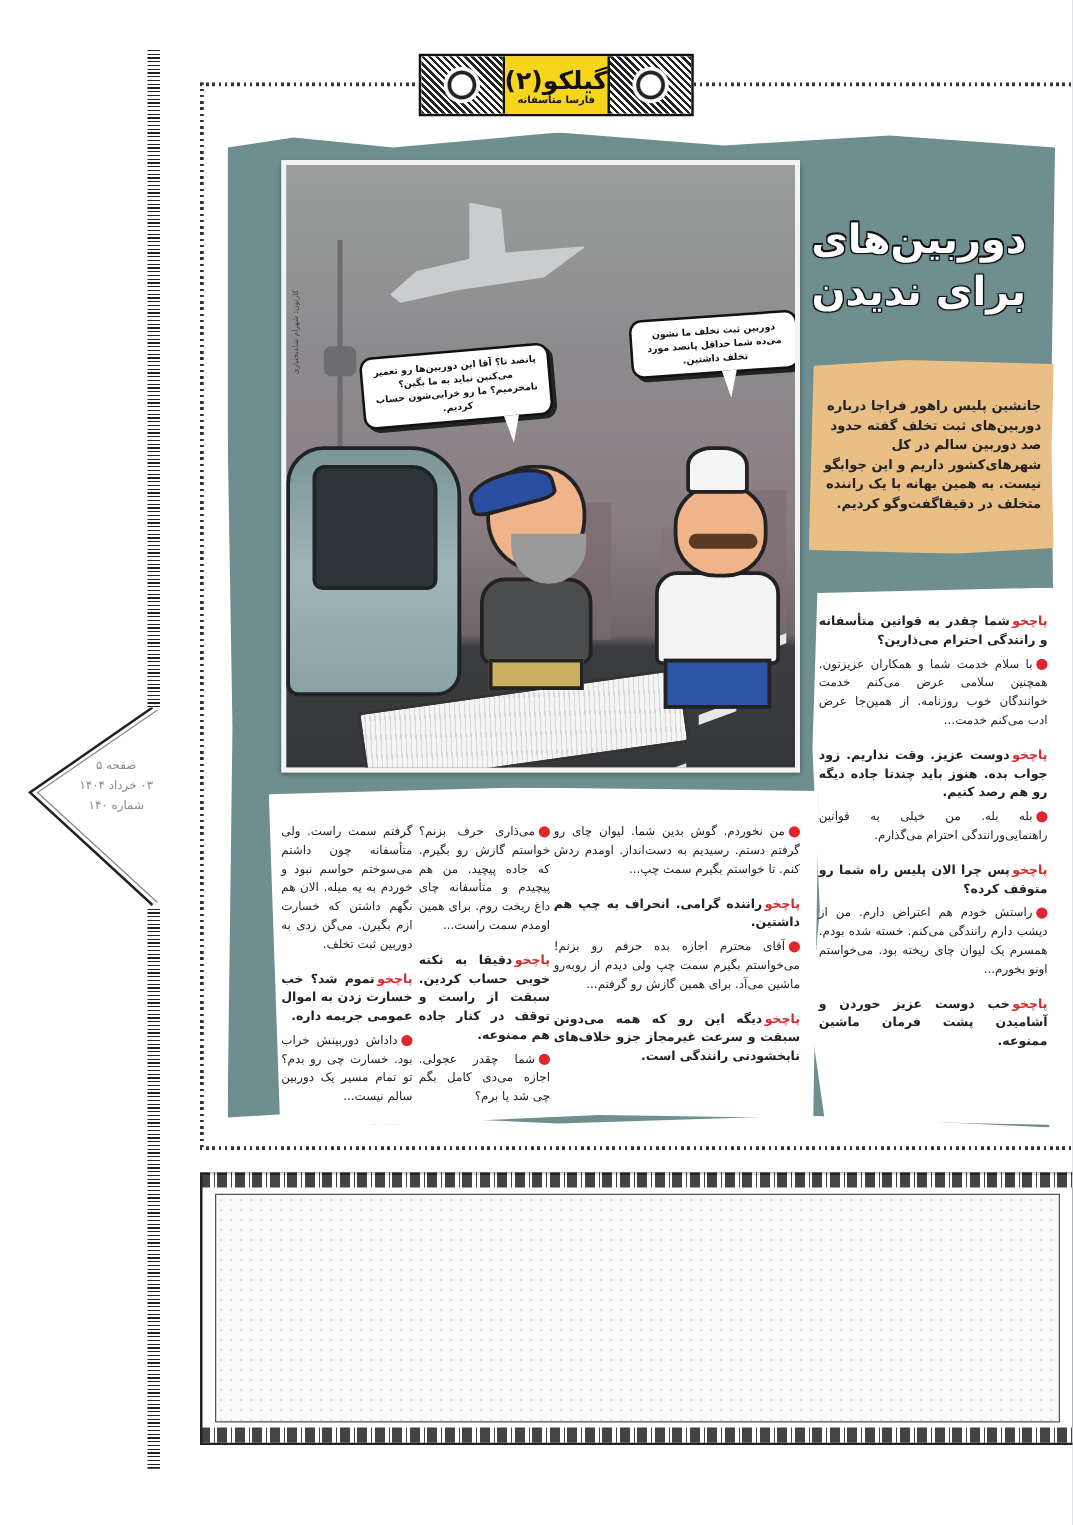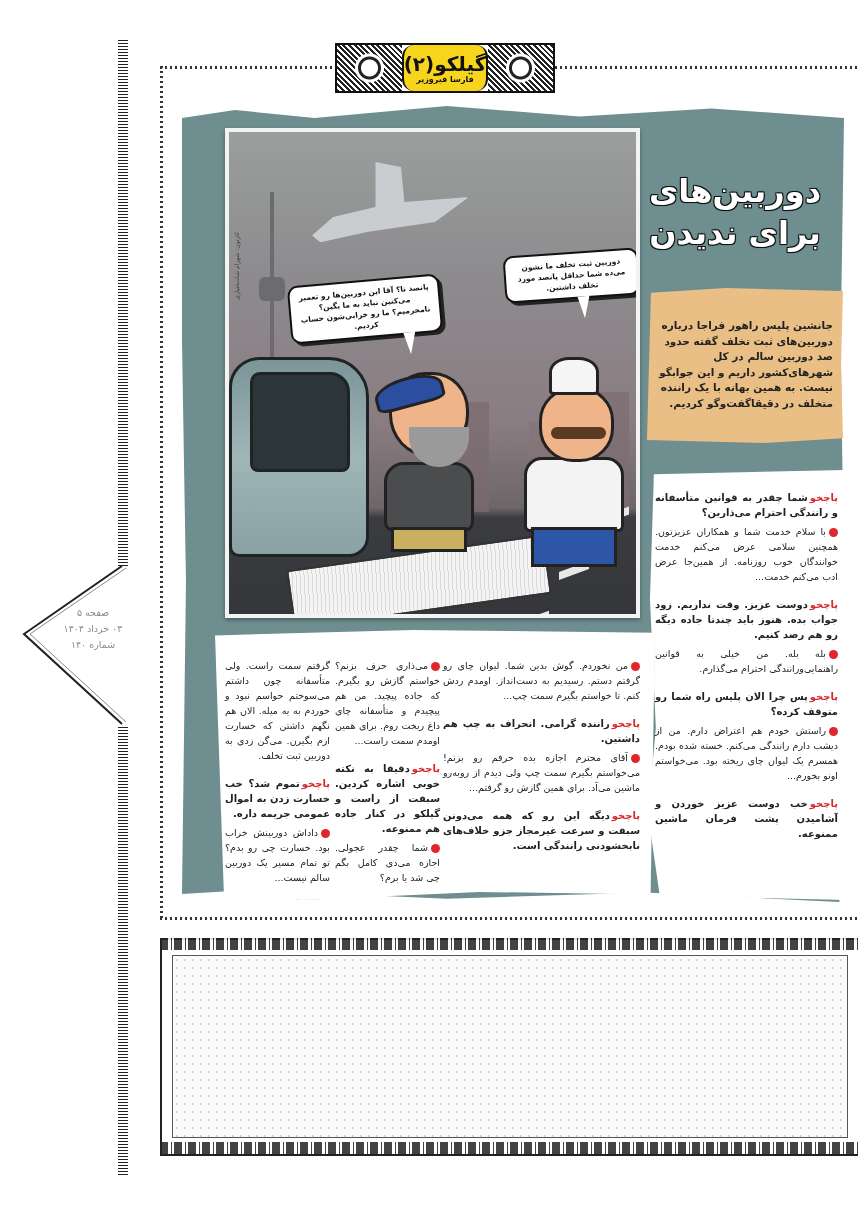--- a/index.html
+++ b/index.html
@@ -38,21 +38,21 @@
   }
   .header-badge .pattern {
     width: 70px; height: 100%;
     background:
       radial-gradient(circle at 50% 50%, #fff 0 8px, #222 9px 11px, #fff 12px 14px, transparent 15px),
       repeating-linear-gradient(45deg, #222 0 2px, #fff 2px 4px);
   }
   .header-badge .pattern.right { order: 3; }
   .header-badge .center {
     flex: 1; background: #f7d51c; display: flex; flex-direction: column; align-items: center; justify-content: center;
-    border-left: 2px solid #111; border-right: 2px solid #111; border-radius: 12px;
+    border-left: 2px solid #111; border-right: 2px solid #111;
   }
   .header-title { font-weight: bold; font-size: 20px; color: #111; line-height: 22px; }
   .header-author { font-size: 8px; font-weight: bold; color: #111; }
 
   
   .teal-bg {
     position: absolute; left: 182px; top: 102px; width: 662px; height: 800px;
     background: #6e8e90;
     border-radius: 6px 14px 4px 10px;
     clip-path: polygon(0 2%, 8% 1%, 20% 2%, 40% 0.5%, 60% 1.8%, 80% 0.8%, 100% 2%, 99.5% 30%, 100% 60%, 99.3% 100%, 70% 98.8%, 40% 99.6%, 10% 98.5%, 0 99%, 0.6% 60%, 0 30%);
@@ -224,21 +224,21 @@
   <div>۰۳ خرداد ۱۴۰۴</div>
   <div>شماره ۱۴۰</div>
 </div>
 
 <div class="article-frame"></div>
 
 <div class="header-badge">
   <div class="pattern"></div>
   <div class="center">
     <div class="header-title">گیلکو(۲)</div>
-    <div class="header-author">فارسا فیروزپر</div>
+    <div class="header-author">فارسا متأسفانه</div>
   </div>
   <div class="pattern right"></div>
 </div>
 
 <div class="teal-bg"></div>
 
 <div class="cartoon">
   <div class="cloud"></div>
   <div class="tower">
     <div class="pole"></div>
@@ -330,15 +330,15 @@
 
 <div class="panel p3">
   
   
   
 </div>
 
 <div class="col" style="left:335px; top:658px; width:105px;">
   <p><span class="dot"></span><span>می‌ذاری حرف بزنم؟ خواستم گازش رو بگیرم. که جاده پیچید. من هم پیچیدم و متأسفانه چای داغ ریخت روم. برای همین اومدم سمت راست...</span></p>
   <div class="gap"></div>
-  <p class="q"><span class="logo-mark">پاچخو</span><span>دقیقا به نکته خوبی اشاره کردین. سبقت از راست و گیلکو در کنار جاده هم ممنوعه.</span></p>
+  <p class="q"><span class="logo-mark">پاچخو</span><span>دقیقا به نکته خوبی حساب کردین. سبقت از راست و توقف در کنار جاده هم ممنوعه.</span></p>
   <p><span class="dot"></span><span>شما چقدر عجولی. اجازه می‌دی کامل بگم چی شد یا برم؟</span></p>
 </div>
 
 </body></html>

